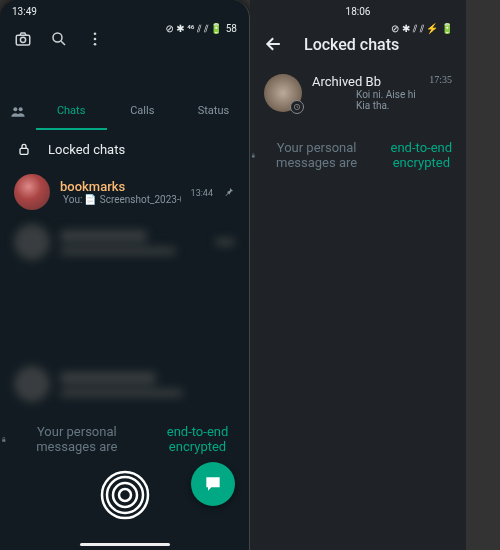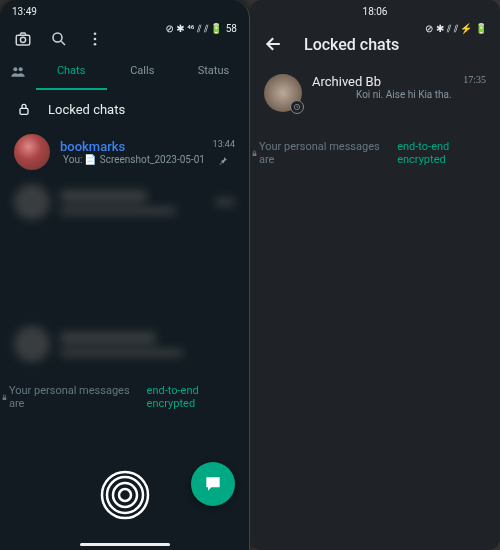--- a/index.html
+++ b/index.html
@@ -1,47 +1,47 @@
 <!DOCTYPE html>
 <html><head>
 <meta charset="utf-8">
 <style>
 * { margin: 0; padding: 0; box-sizing: border-box; font-family: -apple-system, Roboto, sans-serif; }
 body { background: #333; display: flex; width: 500px; height: 550px; overflow: hidden; }
 .phone { position: relative; height: 550px; background: #111b21; overflow: hidden; }
 .phone-left { width: 250px; border-right: 1px solid #444; border-radius: 18px 18px 0 0; box-shadow: 0 0 8px rgba(0,0,0,.8); }
-.phone-right { width: 250px; background: #1f2328; border-radius: 11px; }
+.phone-right { width: 216px; background: #1f2328; }
 .status-bar { display: flex; justify-content: space-between; align-items: center; padding: 6px 12px; font-size: 10px; color: #e9edef; height: 22px; }
 .status-right { display: flex; gap: 3px; align-items: center; margin-top: 36px; }
 .wa-header { display: flex; justify-content: space-between; align-items: center; padding: 8px 14px; }
 .wa-title { color: #8696a0; font-size: 17px; font-weight: 500; }
 .wa-actions { display: flex; gap: 18px; color: #cfd4d7; }
 .icon { width: 18px; height: 18px; display: inline-flex; align-items: center; justify-content: center; }
-.tabs { display: flex; font-size: 11px; color: #8696a0; }
+.tabs { display: flex; font-size: 11px; color: #8696a0; margin-top: 40px; }
 .tab { flex: 1; text-align: center; padding: 8px 0 10px; position: relative; }
 .tab.community { flex: 0.5; }
 .tab.active { color: #00a884; }
 .tab.active::after { content: ''; position: absolute; bottom: 0; left: 0; right: 0; height: 2.5px; background: #00a884; }
 .row { display: flex; align-items: center; padding: 9px 14px; gap: 14px; color: #e9edef; font-size: 13px; }
 .row-icon { width: 20px; height: 20px; display: flex; align-items: center; justify-content: center; flex-shrink: 0; }
 .avatar { width: 36px; height: 36px; border-radius: 50%; background: radial-gradient(circle at 40% 35%, #d88 0%, #a44 40%, #633 100%); flex-shrink: 0; }
 .chat-item { display: flex; align-items: center; padding: 6px 14px; gap: 10px; }
 .chat-body { flex: 1; min-width: 0; }
-.chat-name { color: #3b82f6; font-size: 13px; font-weight: 500; }
+.chat-name { color: #fdba74; font-size: 13px; font-weight: 500; }
 .chat-msg { color: #8696a0; font-size: 10px; white-space: nowrap; overflow: hidden; text-overflow: ellipsis; display: flex; align-items: center; gap: 3px; }
 .chat-time { color: #8696a0; font-size: 9px; align-self: flex-start; margin-top: 2px; }
 .pin { color: #8696a0; font-size: 10px; margin-left: 4px; }
 .blur-row { display: flex; align-items: center; padding: 8px 14px; gap: 10px; filter: blur(5px); opacity: .6; }
 .blur-avatar { width: 36px; height: 36px; border-radius: 50%; background: #555; }
 .blur-line { height: 12px; background: #555; border-radius: 3px; }
 .dialog { position: absolute; left: 18px; right: 18px; top: 230px; background: rgba(130,130,135,.92); border-radius: 16px; padding: 12px 0 16px; text-align: center; color: #fff; box-shadow: 0 4px 12px rgba(0,0,0,.5); }
 .dialog-title { font-size: 12px; font-weight: 600; margin-bottom: 10px; }
 .dialog-sub { font-size: 11px; margin-top: 8px; }
 .fingerprint { width: 26px; height: 26px; margin: 0 auto; }
-.enc-note { color: #667781; font-size: 11px; padding: 14px 0; display: flex; justify-content: center; align-items: center; gap: 0; }
+.enc-note { text-align: center; color: #667781; font-size: 13px; padding: 14px 0; display: flex; justify-content: center; align-items: center; gap: 0; }
 .enc-link { color: #00a884; }
 .fab { position: absolute; bottom: 44px; right: 14px; width: 44px; height: 44px; border-radius: 50%; background: #00a884; display: flex; align-items: center; justify-content: center; color: #fff; box-shadow: 0 2px 6px rgba(0,0,0,.4); }
 .finger-big { position: absolute; bottom: 30px; left: 50%; transform: translateX(-50%); width: 50px; height: 50px; }
 .nav-bar { position: absolute; bottom: 4px; left: 50%; transform: translateX(-50%); width: 90px; height: 3px; background: #eee; border-radius: 2px; }
 .r-header { display: flex; align-items: center; padding: 12px 14px; gap: 20px; color: #e9edef; }
 .r-title { font-size: 16px; font-weight: 500; }
 .r-chat { display: flex; padding: 8px 14px; gap: 10px; }
 .r-avatar { width: 38px; height: 38px; border-radius: 50%; background: radial-gradient(circle, #ba9 0%, #765 70%); position: relative; flex-shrink: 0; }
 .r-clock { position: absolute; bottom: -2px; right: -2px; width: 14px; height: 14px; border-radius: 50%; background: #1f2328; border: 1.5px solid #888; display: flex; align-items: center; justify-content: center; }
 .r-body { flex: 1; }
@@ -112,21 +112,21 @@
     <div class="avatar"></div>
     <div class="chat-body">
       <div class="chat-name">bookmarks</div>
       <div class="chat-msg">
         <svg viewBox="0 0 16 12" width="12" height="9" fill="none" stroke="#53bdeb" stroke-width="2">
             <path d="M1 6l3 3L9 3M6 6l3 3 6-6"></path>
           </svg>
         <span>You: 📄 Screenshot_2023-05-01-13-43-46-81...</span>
       </div>
     </div>
-    <div style="display:flex;flex-direction:column;align-items:flex-start;gap:6px">
+    <div style="display:flex;flex-direction:row;align-items:flex-start;gap:6px">
       <span class="chat-time">13:44</span>
       <span class="pin">
         <svg viewBox="0 0 24 24" width="12" height="12" fill="#8696a0">
             <path d="M14 4l6 6-4 1-3 6-2-2-5 5-1-1 5-5-2-2 6-3z"></path>
           </svg>
       </span>
     </div>
   </div>
 
   <div class="blur-row">

